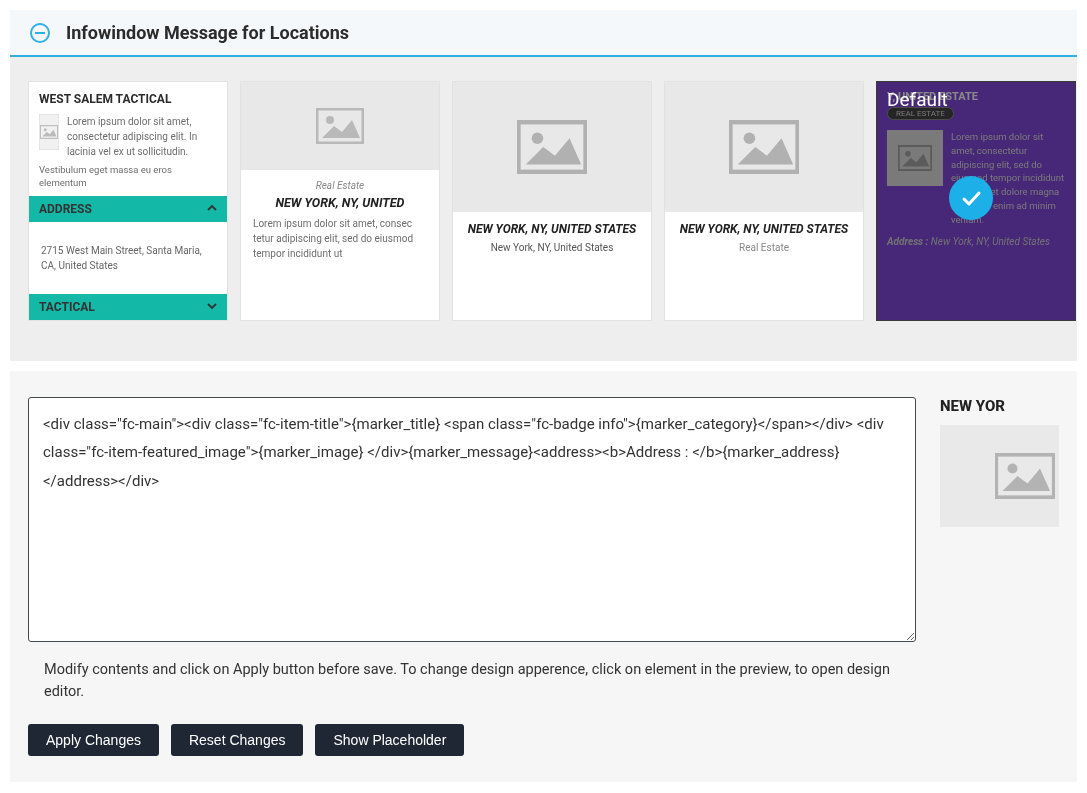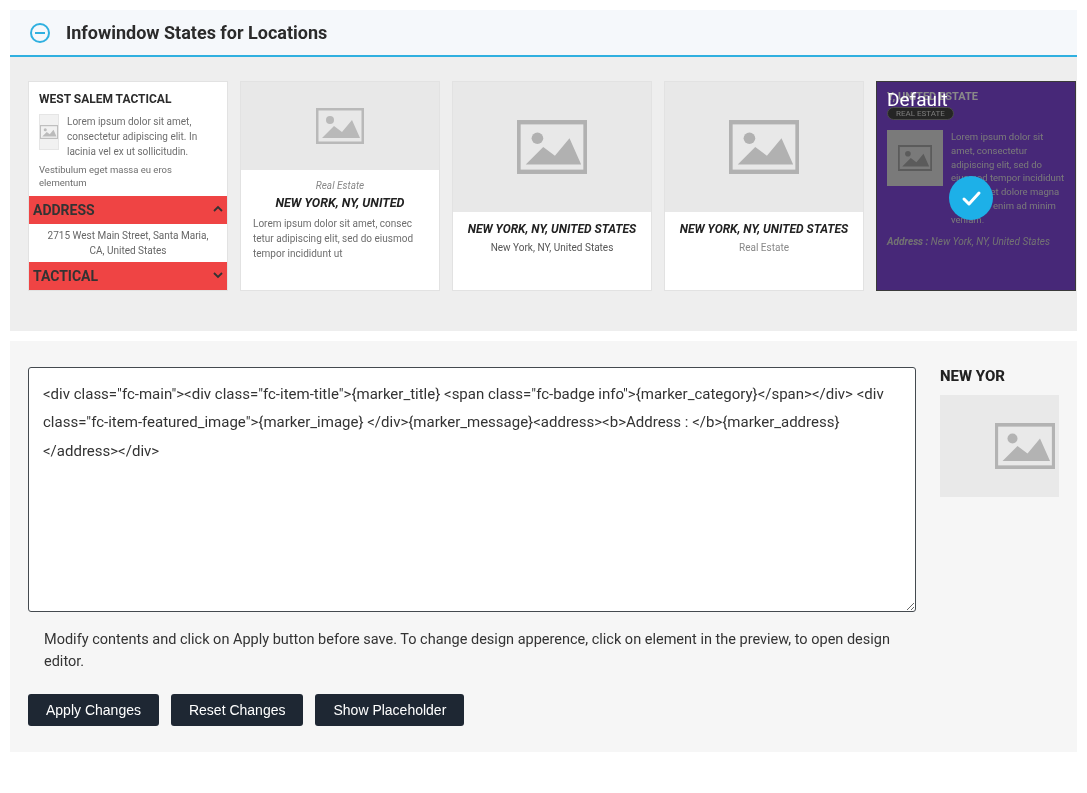--- a/index.html
+++ b/index.html
@@ -56,22 +56,22 @@
 .card-title { font-weight:700; color:#222; font-size:12px; margin-bottom:6px;font-style:italic; }
 .card-title.big { font-size:12.5px; }
 .card-desc { font-size:10px; color:#6e6e6e; line-height:1.5; }
 .card-subtitle { font-size:10px; color:#555; }
 
 
 .card1-title { font-size:12px; font-weight:700; padding:10px 10px 4px; color:#2b2b2b; }
 .card1-top { display:flex; padding:4px 10px 4px; gap:8px; }
 .card1-thumb { width:36px; height:36px; background:#f1f1f1; border:1px solid #e5e5e5; display:flex;align-items:center;justify-content:center; }
 .card1-desc { font-size:9.5px; color:#6e6e6e; line-height:1.4; padding:0 10px 6px; }
-.acc-head { background:#ef4444; padding:6px 4px; display:flex; justify-content:space-between; align-items:center; font-size:14px; font-weight:700; color:#333; cursor:pointer; }
-.acc-body { padding:4px 12px; font-size:10px; color:#666; line-height:1.5;text-align:center; }
+.acc-head { background:#14b8a6; padding:6px 10px; display:flex; justify-content:space-between; align-items:center; font-size:12px; font-weight:700; color:#333; cursor:pointer; }
+.acc-body { padding:21px 12px; font-size:10px; color:#666; line-height:1.5; }
 .acc-chevron { font-size:10px; }
 
 
 .template-card.selected::before {
   content:""; position:absolute; inset:0; background:rgba(40,40,40,0.55); z-index:1; pointer-events:none;
 }
 .selected-label { position:absolute; top:6px; left:10px; color:#fff; font-size:19px; z-index:2; font-weight:400;}
 .check-badge {
   position:absolute; z-index:3; width:44px; height:44px; background:#1db0e8; border-radius:50%;
   display:flex; align-items:center; justify-content:center;
@@ -122,21 +122,21 @@
 </style>
 </head>
 <body>
 
 <div class="section-header">
   <span class="toggle-icon">
     <svg width="12" height="12" viewBox="0 0 12 12">
         <line x1="1" y1="6" x2="11" y2="6" stroke="#2fb0e0" stroke-width="2"></line>
       </svg>
   </span>
-  <h2>Infowindow States for Locations</h2>
+  <h2>Infowindow Message for Locations</h2>
 </div>
 
 <div class="templates-container">
   <div class="templates-row">
 
     <div class="template-card">
       <div class="card1-title">WEST SALEM TACTICAL</div>
       <div class="card1-top">
         <div class="card1-thumb">
           <svg class="img-ph-svg" width="18" height="14" viewBox="0 0 48 36">

